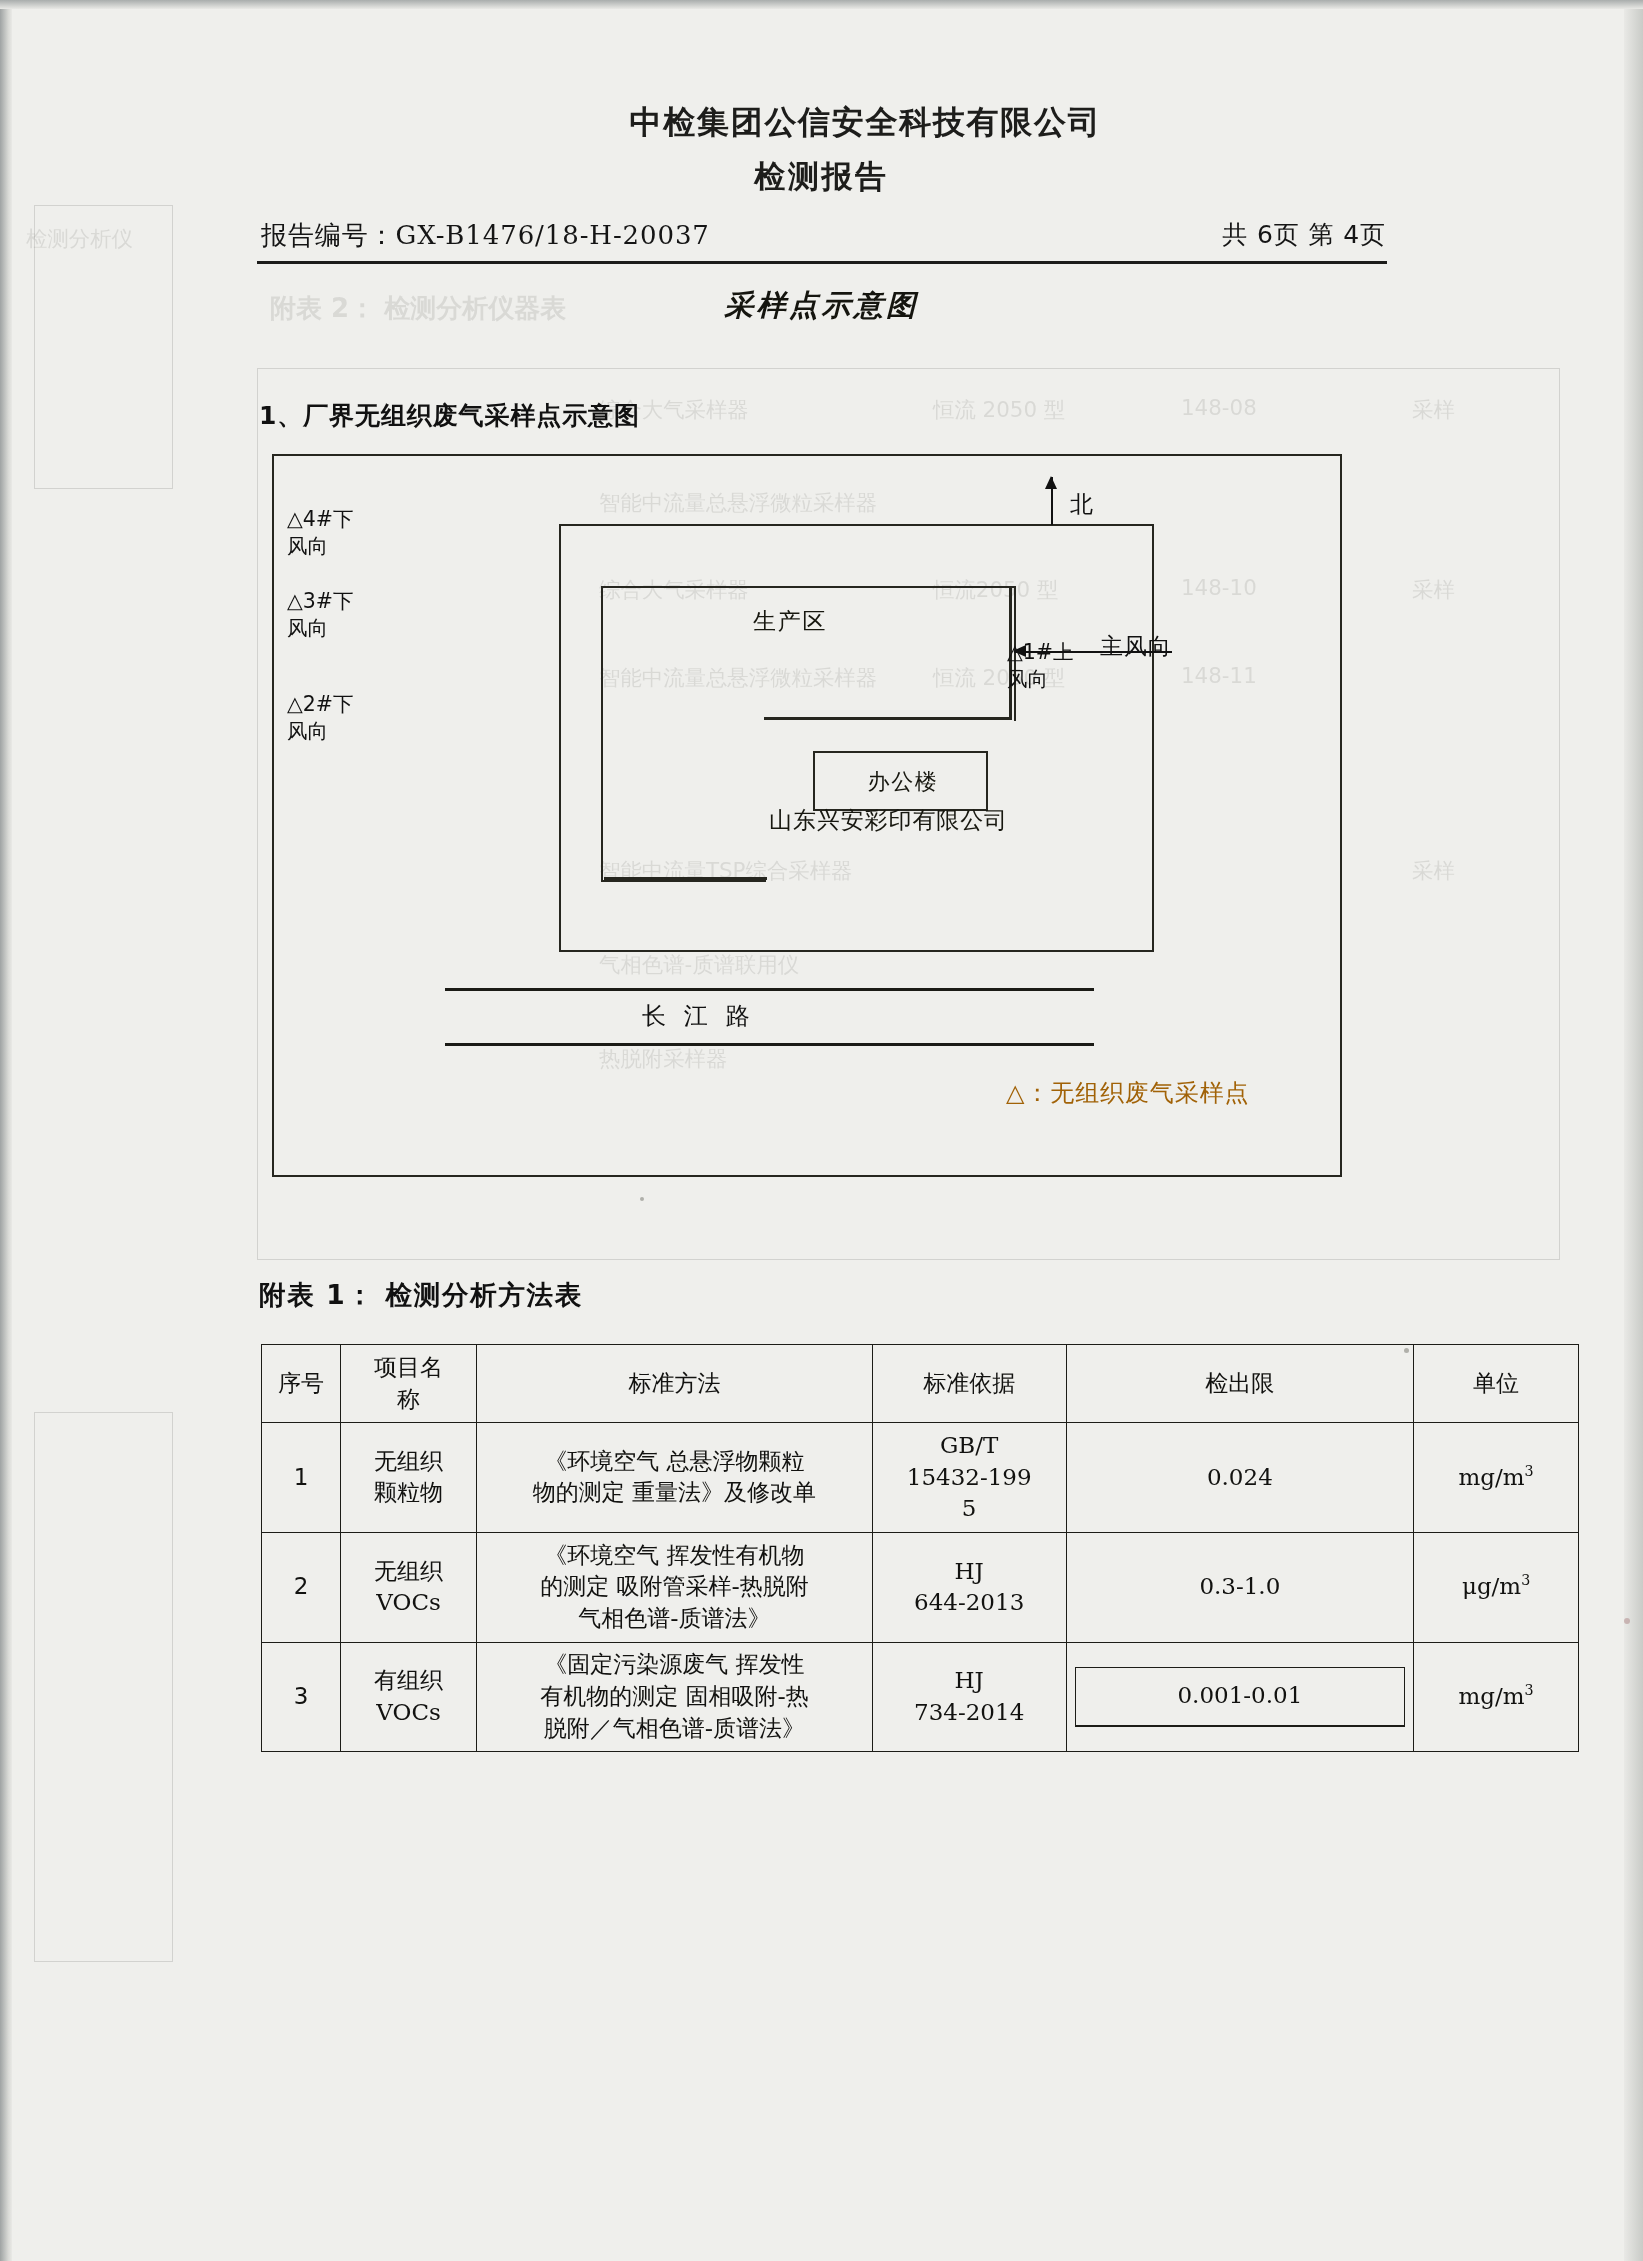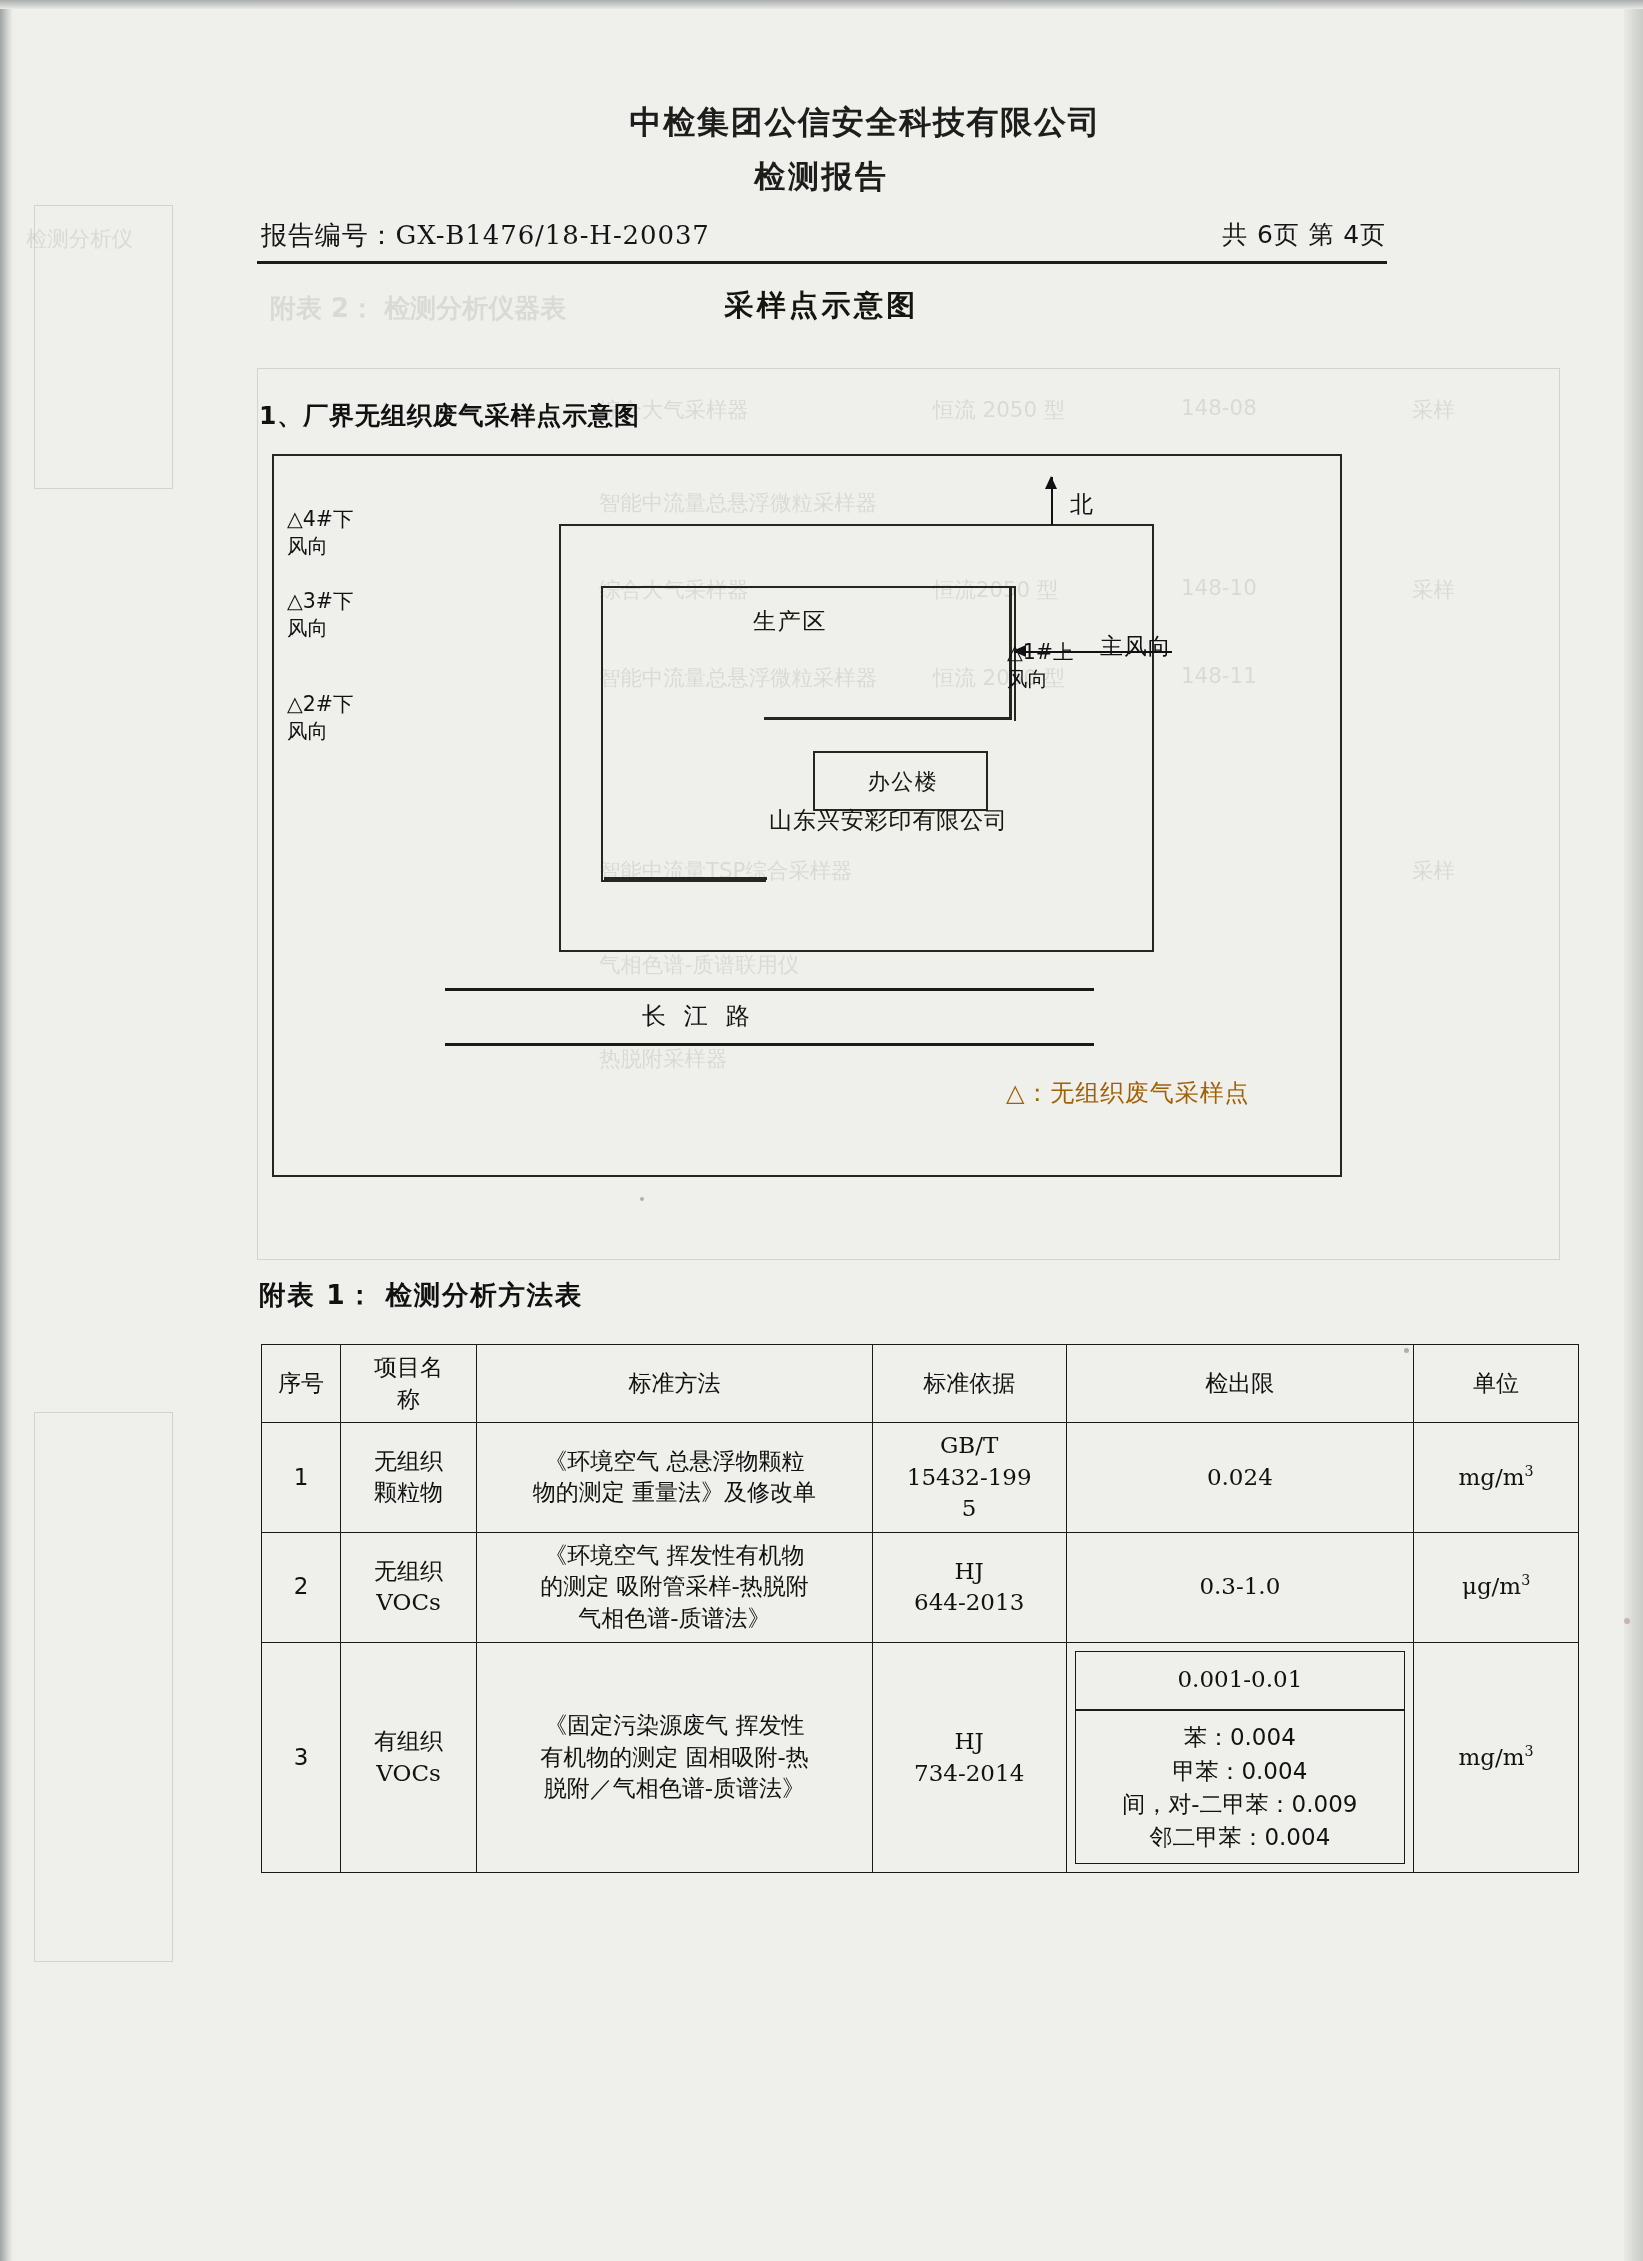--- a/index.html
+++ b/index.html
@@ -107,20 +107,21 @@
   .section-title {
     position: absolute;
     left: 0;
     top: 286px;
     width: 1643px;
     text-align: center;
     font-size: 29px;
     font-weight: bold;
     letter-spacing: 3.4px;
     color: #15150f;
+    font-style: italic;
   }
 
   .heading-1 {
     position: absolute;
     left: 259px;
     top: 399px;
     font-size: 25px;
     font-weight: bold;
     letter-spacing: 0.9px;
     color: #111;
@@ -558,28 +559,20 @@
           </td>
           <td style="padding:8px;">
             <table class="nested">
               <tbody>
                   <tr class="top">
                 <td class="serif">0.001-0.01</td>
               </tr>
               <tr class="divider">
                     <td></td>
                   </tr>
-              <tr class="bottom">
-                <td>
-                  <div>苯：0.004</div>
-                  <div>甲苯：0.004</div>
-                  <div>间，对-二甲苯：0.009</div>
-                  <div>邻二甲苯：0.004</div>
-                </td>
-              </tr>
             </tbody>
               </table>
           </td>
           <td class="serif"><span>mg/m</span><sup>3</sup></td>
         </tr>
       </tbody>
     </table>
 
   </div>
 </div>

